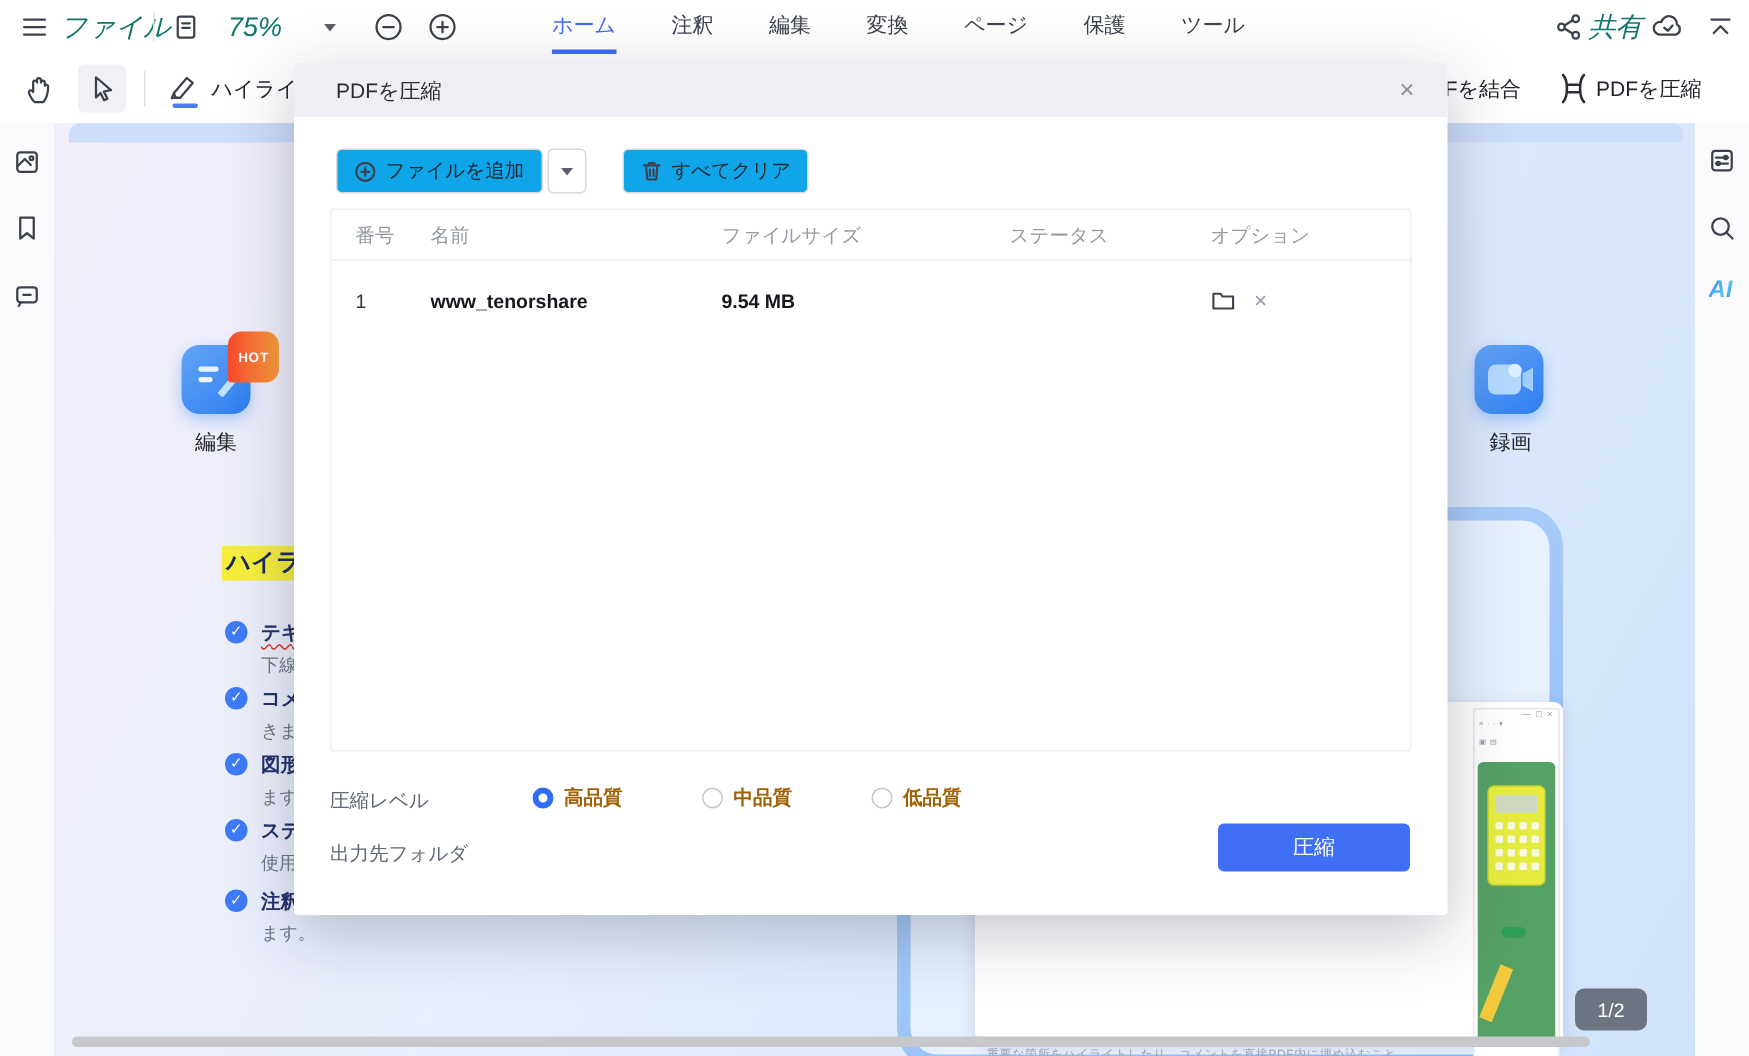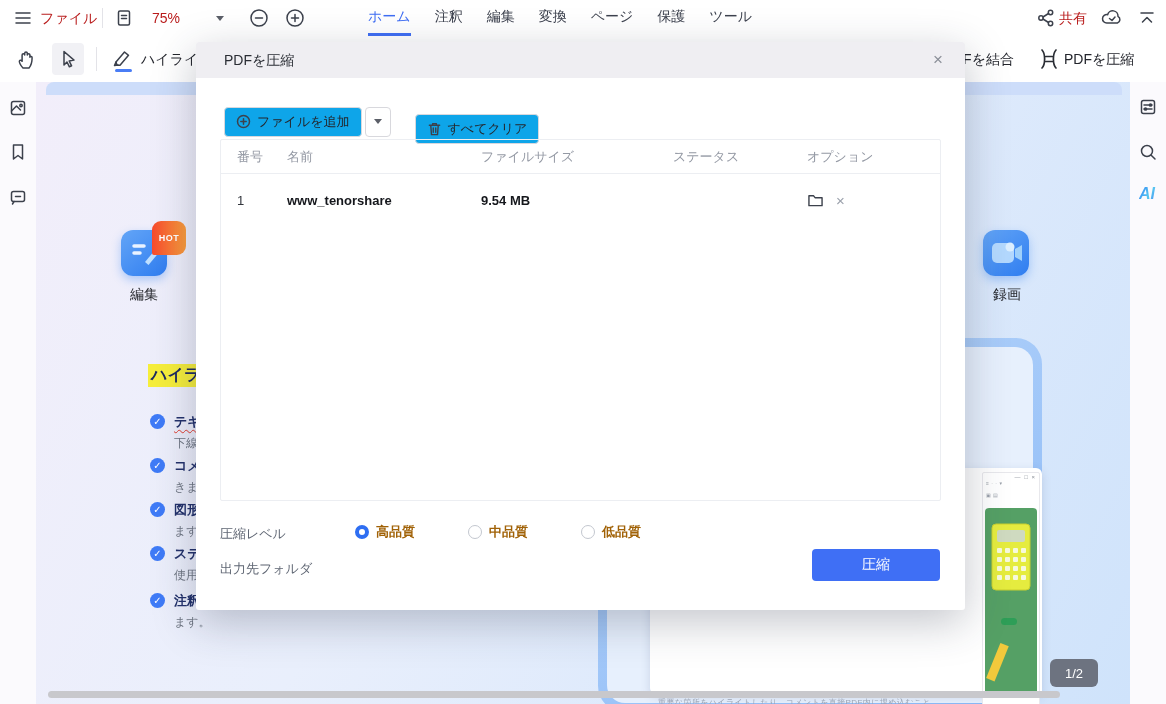--- a/index.html
+++ b/index.html
@@ -4,23 +4,23 @@
 <style>
   html,body{margin:0;padding:0;background:#dfe3ec;}
   .app{position:relative;width:1166px;height:704px;background:#fff;overflow:hidden;
        font-family:"Liberation Sans","DejaVu Sans",sans-serif;color:#23252c;}
   .abs{position:absolute;}
   svg{display:block;}
   .ico{stroke:#3c414c;stroke-width:1.5;fill:none;stroke-linecap:round;stroke-linejoin:round;}
 
   
   .topbar{position:absolute;left:0;top:0;width:1166px;height:36px;background:#fff;}
-  .tb-text{font-size:14px;color:#b91c1c;line-height:36px;}
+  .tb-text{font-size:18px;color:#0f766e;line-height:36px;font-style:italic;}
   .vdiv{position:absolute;width:1px;background:#e3e3e8;}
-  .tabs{position:absolute;left:368px;top:0;height:36px;display:flex;gap:24px;}
+  .tabs{position:absolute;left:368px;top:0;height:36px;display:flex;gap:37px;}
   .tab{font-size:14px;color:#3d424e;line-height:33px;height:33px;border-bottom:3px solid transparent;cursor:pointer;}
   .tab.active{color:#3f6ef4;border-bottom-color:#3f6ef4;}
 
   
   .toolbar2{position:absolute;left:0;top:36px;width:1166px;height:46px;background:#fff;border-bottom:1px solid #ebebef;}
   .toolbtn{position:absolute;display:flex;align-items:center;justify-content:center;border-radius:4px;}
   .sel{background:#f1f1f5;}
   .tool-label{font-size:14px;color:#23252c;line-height:46px;}
 
   
@@ -366,21 +366,21 @@
             <g class="ico" stroke-width="1.3">
               <circle cx="7.5" cy="7.5" r="6"></circle>
               <path d="M4.8 7.5h5.4M7.5 4.8v5.4"></path>
             </g>
           </svg>
         <span>ファイルを追加</span>
       </div>
       <div class="caretbtn">
           <div class="caret"></div>
         </div>
-      <div class="btn" style="margin-left:24px;margin-top:15px;">
+      <div class="btn" style="margin-left:24px;">
         <svg width="15" height="16" viewBox="0 0 16 17">
             <g class="ico" stroke-width="1.3">
               <path d="M2.5 4.5h11M6 4.5V2.8h4v1.7M4 4.5l.8 10h6.4l.8-10M6.7 7.5v4.5M9.3 7.5v4.5"></path>
             </g>
           </svg>
         <span>すべてクリア</span>
       </div>
     </div>
 
     <div class="ftable">

